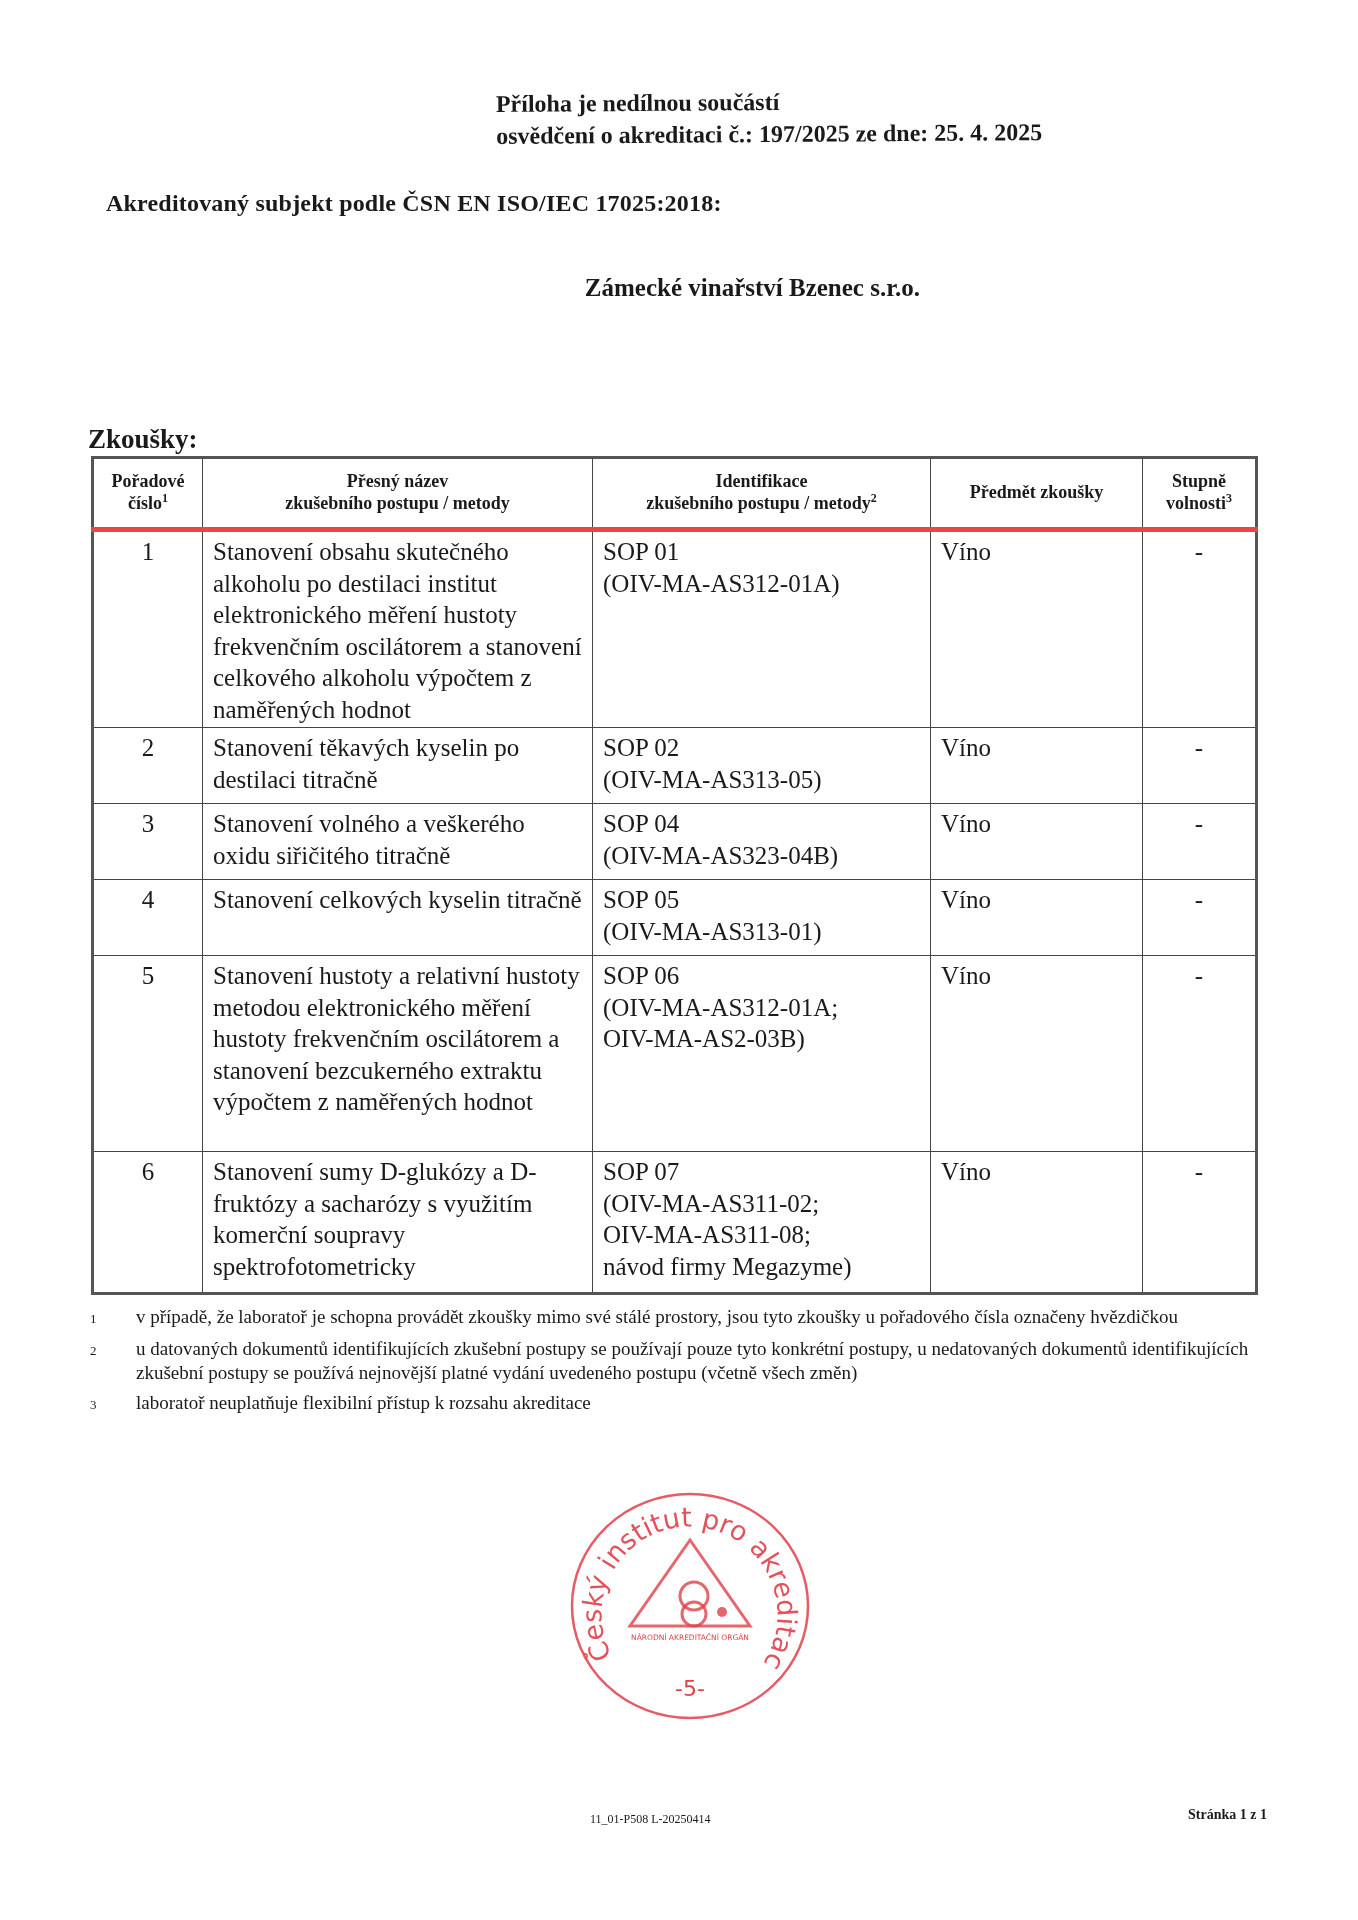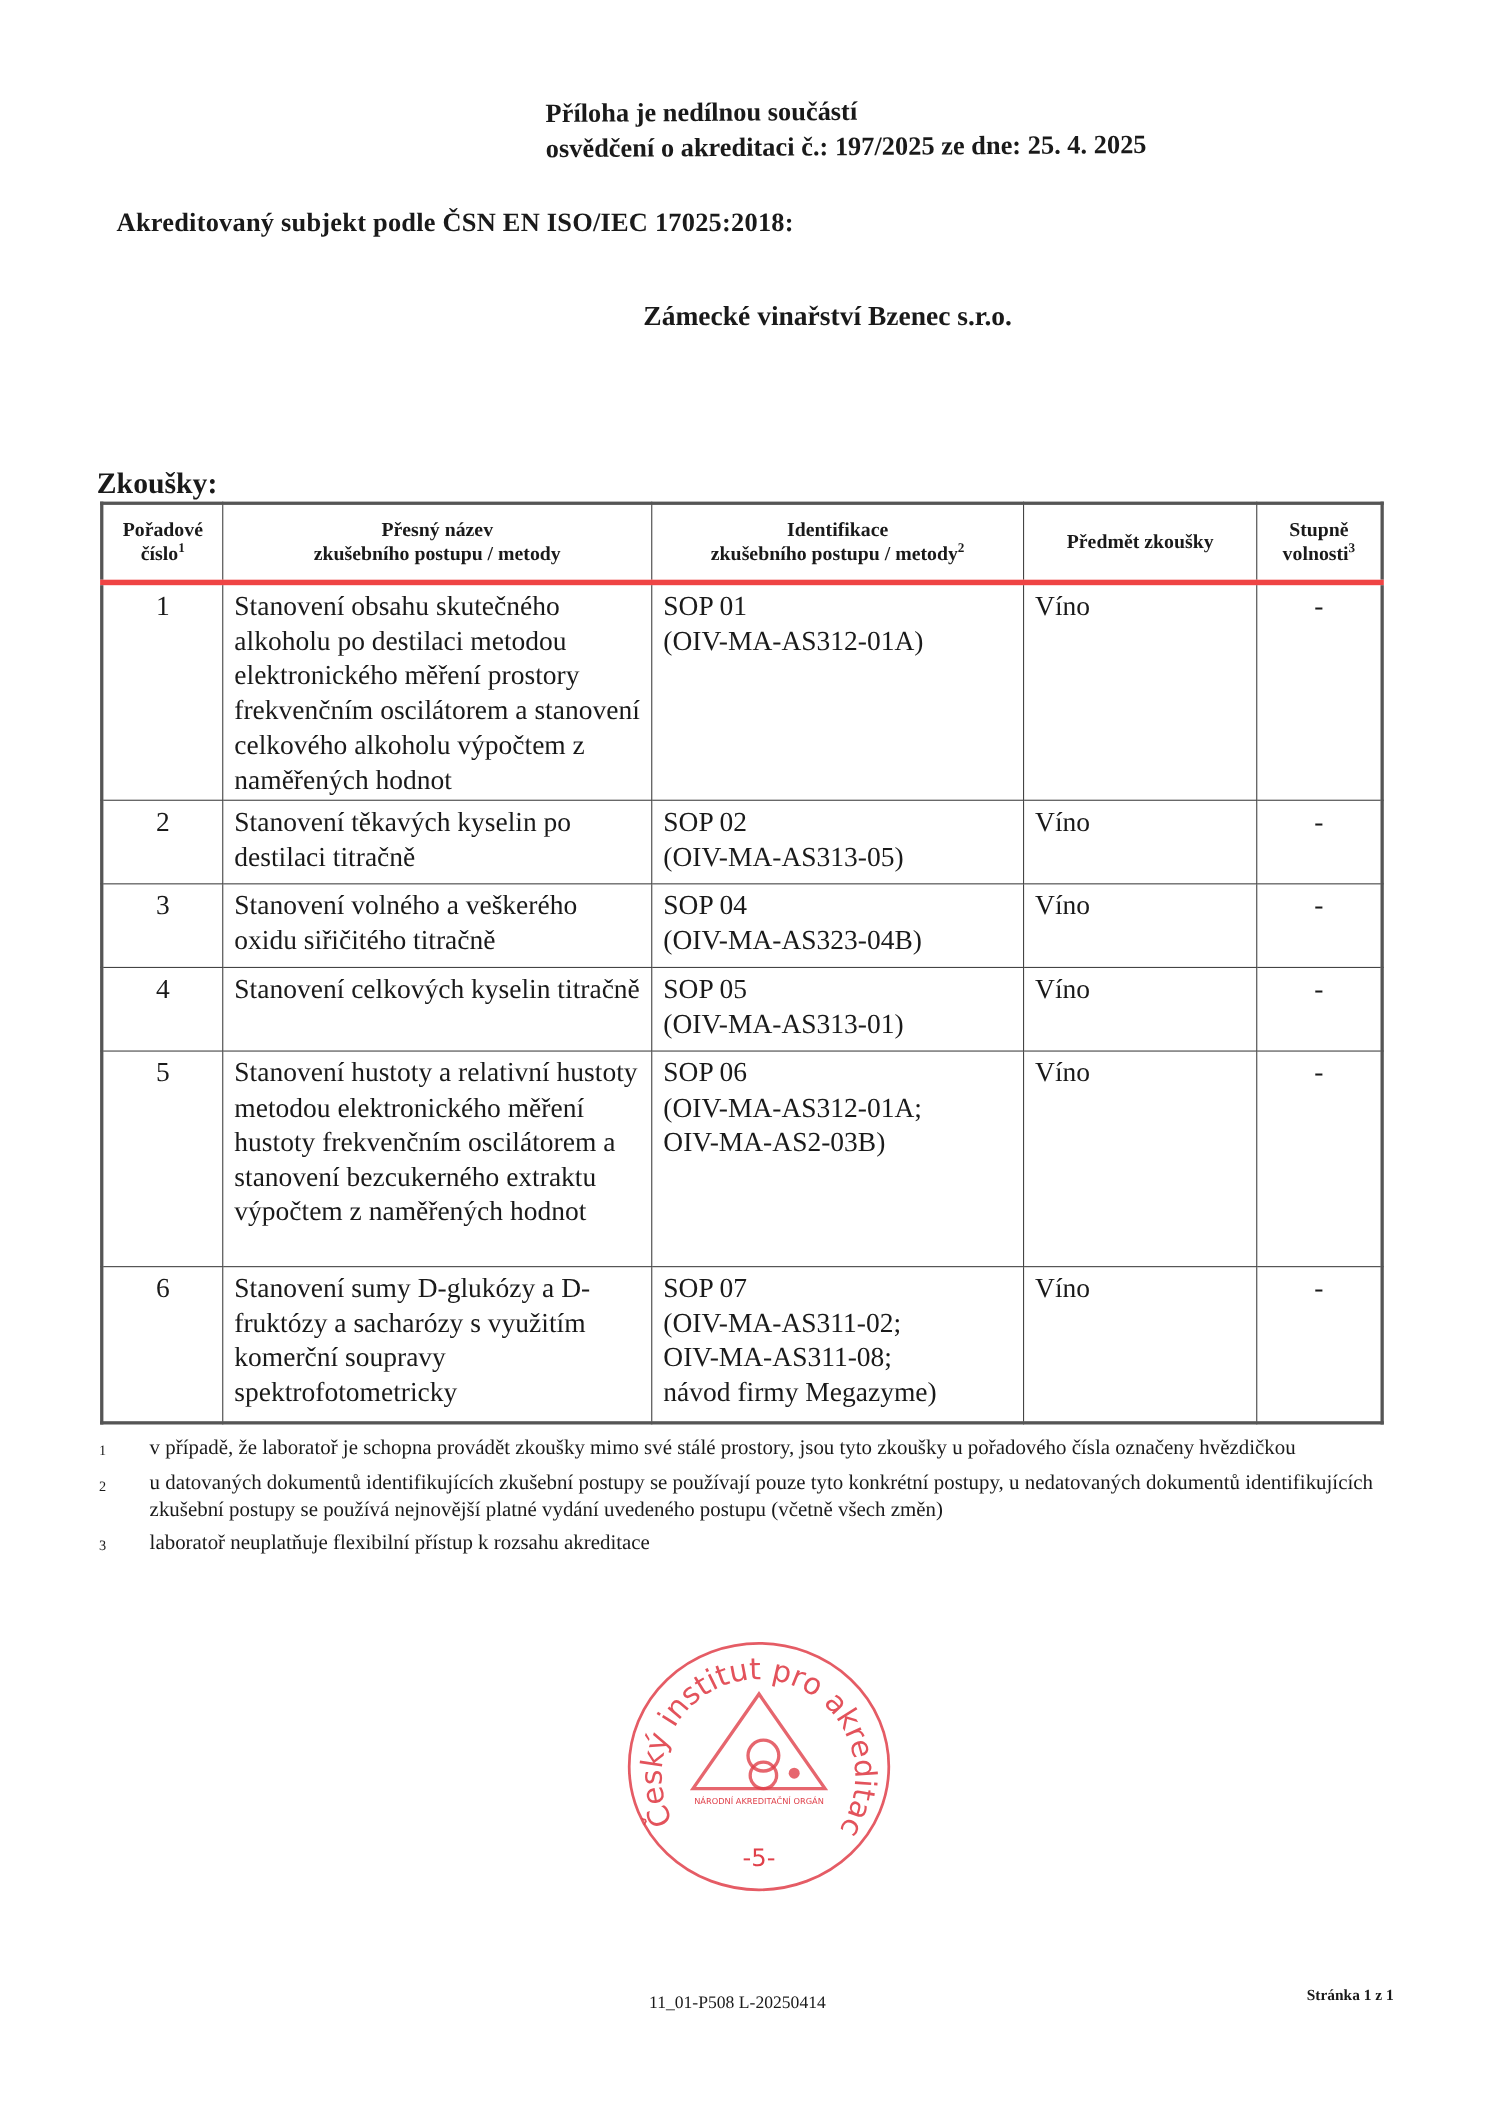--- a/index.html
+++ b/index.html
@@ -49,21 +49,21 @@
       position: absolute; left: 90px; top: 1305px; width: 1190px;
       font-size: 19px; line-height: 24px;
     }
     .fn { display: flex; margin-bottom: 6px; }
     .fn .mark { width: 46px; font-size: 13px; padding-top: 2px; flex: none; }
     .fn .txt { flex: 1; }
     .stamp {
       position: absolute; left: 566px; top: 1488px; width: 248px; height: 236px;
     }
     .footer-code {
-      position: absolute; left: 590px; top: 1812px; font-size: 16px;
+      position: absolute; left: 590px; top: 1812px; font-size: 12px;
     }
     .footer-page {
       position: absolute; left: 1188px; top: 1807px; font-size: 14px; font-weight: bold;
     }
   </style>
 </head>
 <body>
 
 <div class="header-block">
   <div>Příloha je nedílnou součástí</div>
@@ -97,21 +97,21 @@
           <div>Identifikace</div>
           <div><span>zkušebního postupu / metody</span><sup>2</sup></div>
         </th>
       <th>Předmět zkoušky</th>
       <th><span>Stupně volnosti</span><sup>3</sup></th>
     </tr>
   </thead>
   <tbody>
     <tr style="height:197px">
       <td class="num">1</td>
-      <td>Stanovení obsahu skutečného alkoholu po destilaci metodou elektronického měření prostory frekvenčním oscilátorem a stanovení celkového alkoholu výpočtem z naměřených hodnot</td>
+      <td>Stanovení obsahu skutečného alkoholu po destilaci institut elektronického měření hustoty frekvenčním oscilátorem a stanovení celkového alkoholu výpočtem z naměřených hodnot</td>
       <td>
           <div>SOP 01</div>
           <div>(OIV-MA-AS312-01A)</div>
         </td>
       <td>Víno</td>
       <td class="free">-</td>
     </tr>
     <tr style="height:76px">
       <td class="num">2</td>
       <td>Stanovení těkavých kyselin po destilaci titračně</td>

